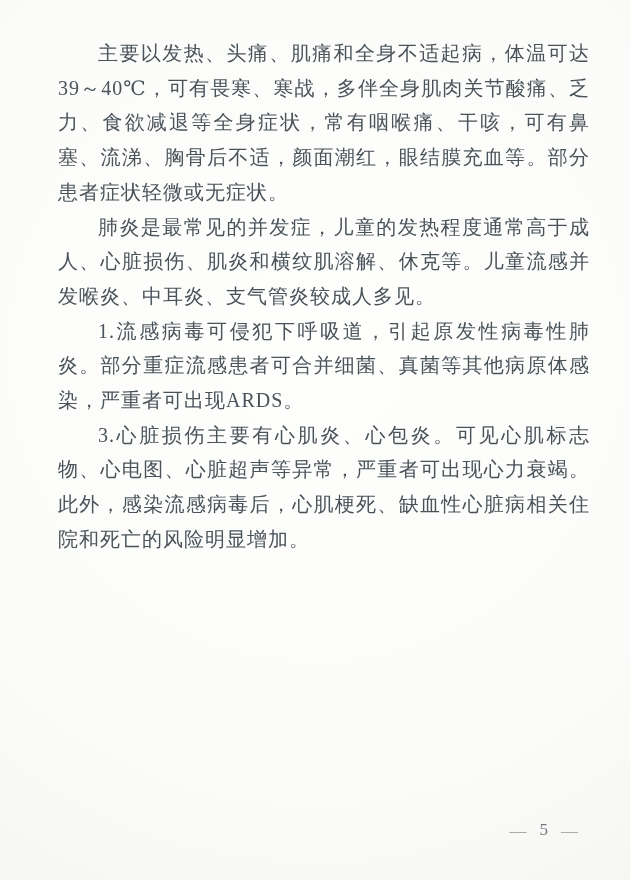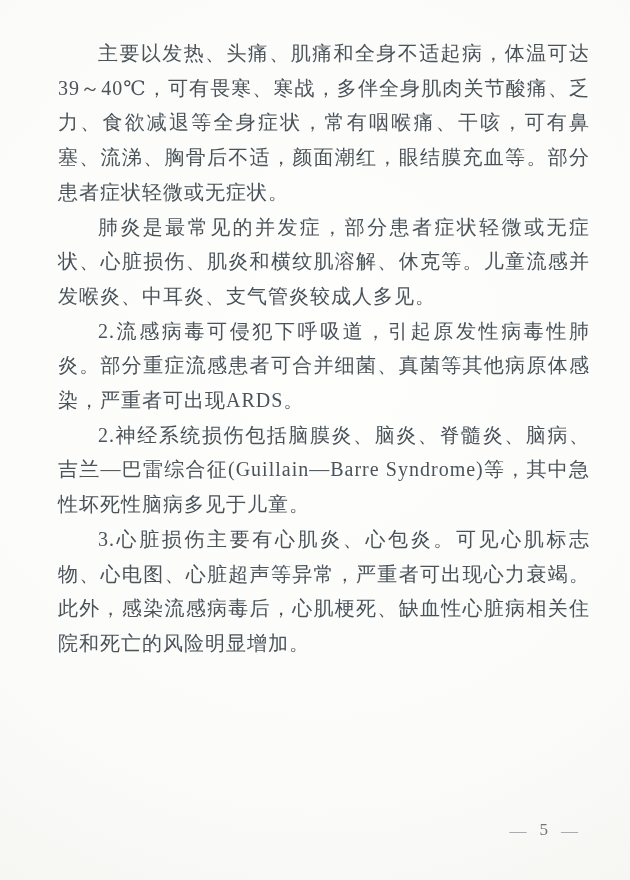--- a/index.html
+++ b/index.html
@@ -57,23 +57,22 @@
   .footer .num {
     letter-spacing: 0;
   }
 </style>
 </head>
 <body>
 
 <div class="page">
   <div class="content">
     <p>主要以发热、头痛、肌痛和全身不适起病，体温可达 39～40℃，可有畏寒、寒战，多伴全身肌肉关节酸痛、乏力、食欲减退等全身症状，常有咽喉痛、干咳，可有鼻塞、流涕、胸骨后不适，颜面潮红，眼结膜充血等。部分患者症状轻微或无症状。</p>
-    <p>肺炎是最常见的并发症，部分患者症状轻微或无症状、心脏损伤、肌炎和横纹肌溶解、休克等。儿童流感并发喉炎、中耳炎、支气管炎较成人多见。</p>
-    <p>2.流感病毒可侵犯下呼吸道，引起原发性病毒性肺炎。部分重症流感患者可合并细菌、真菌等其他病原体感染，严重者可出现ARDS。</p>
-    <p>2.神经系统损伤包括脑膜炎、脑炎、脊髓炎、脑病、吉兰—巴雷综合征(Guillain—Barre Syndrome)等，其中急性坏死性脑病多见于儿童。</p>
+    <p>肺炎是最常见的并发症，儿童的发热程度通常高于成人、心脏损伤、肌炎和横纹肌溶解、休克等。儿童流感并发喉炎、中耳炎、支气管炎较成人多见。</p>
+    <p>1.流感病毒可侵犯下呼吸道，引起原发性病毒性肺炎。部分重症流感患者可合并细菌、真菌等其他病原体感染，严重者可出现ARDS。</p>
     <p>3.心脏损伤主要有心肌炎、心包炎。可见心肌标志物、心电图、心脏超声等异常，严重者可出现心力衰竭。此外，感染流感病毒后，心肌梗死、缺血性心脏病相关住院和死亡的风险明显增加。</p>
   </div>
 
   <div class="footer">
     <span class="dash">—</span>
     <span class="num">5</span>
     <span class="dash">—</span>
   </div>
 </div>
 

